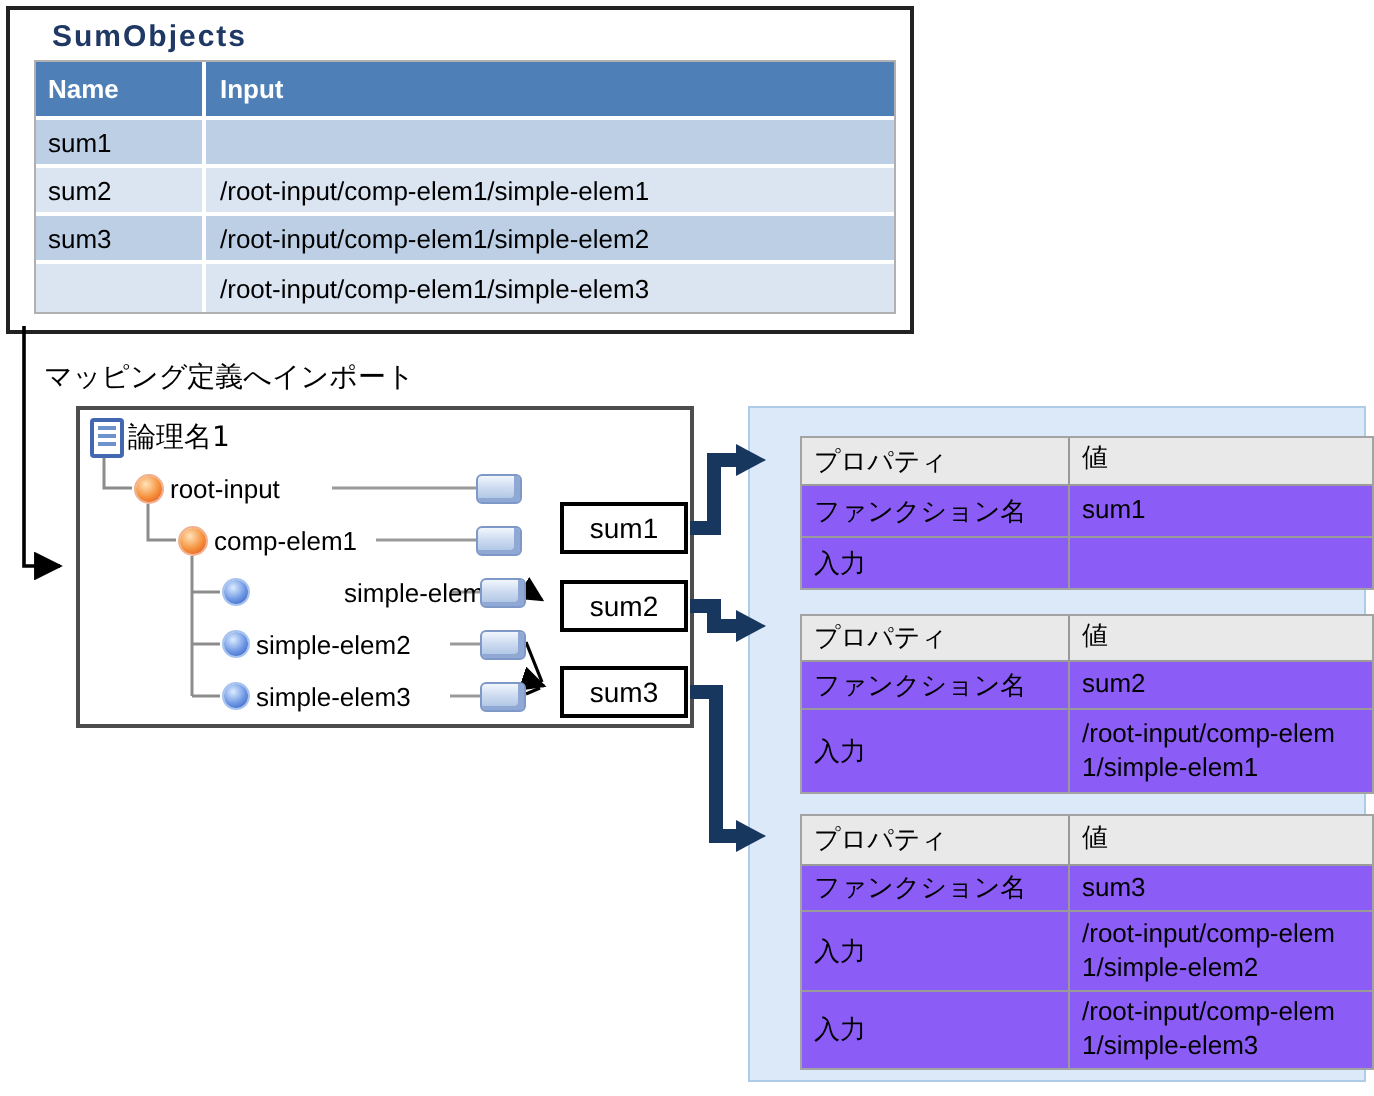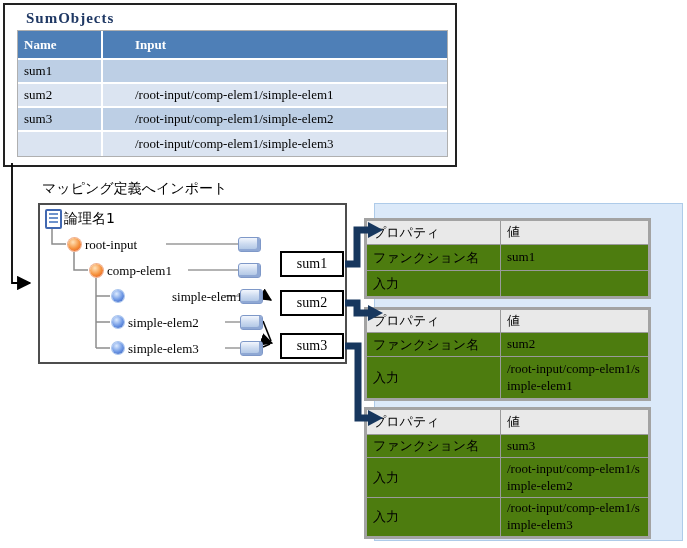--- a/index.html
+++ b/index.html
@@ -1,26 +1,26 @@
 <!DOCTYPE html>
 <html><head>
 <meta charset="utf-8">
 <style>
   html,body{margin:0;padding:0;background:#fff;}
   #canvas{position:relative;width:687px;height:548px;background:#fff;overflow:hidden;
           font-family:"DejaVu Sans","Liberation Sans",sans-serif;color:#000;}
   .abs{position:absolute;}
-  .mono{font-family:Liberation Serif, serif;}
+  .mono{font-family:Liberation Sans, sans-serif;}
   .jp{font-family:"DejaVu Sans","Liberation Sans",sans-serif;}
 
   
   #sum-box{left:3px;top:3px;width:450px;height:160px;border:2px solid #222;background:#fff;z-index:2;}
   #sum-title{left:21px;top:5px;font-size:15px;font-weight:bold;color:#1f3864;letter-spacing:1px;}
   #sum-table{left:12px;top:25px;width:429px;border:1px solid #b0b0b0;background:#fff;}
-  .st-row{display:flex;width:100%;box-sizing:border-box;gap:25px;}
+  .st-row{display:flex;width:100%;box-sizing:border-box;}
   .st-head{height:29px;background:#4e7fb7;color:#fff;font-weight:bold;border-bottom:2px solid #fff;}
   .st-data{height:24px;border-bottom:2px solid #fff;}
   .st-data:last-child{border-bottom:none;}
   .bg-a{background:#bdcfe5;}
   .bg-b{background:#dbe4f1;}
   .st-c1{width:85px;border-right:2px solid #fff;box-sizing:border-box;display:flex;align-items:center;padding-left:6px;}
   .st-c2{flex:1;display:flex;align-items:center;padding-left:7px;border-radius:11px;}
   .st-row .mono{font-size:13px;}
 
   
@@ -37,21 +37,21 @@
   .chip{width:21px;height:13px;border:1px solid #7e98c8;border-radius:3px;z-index:4;
         background:linear-gradient(180deg,#f2f6fd 0%,#cddbf0 45%,#a9c1e2 100%);
         box-shadow:inset -3px -2px 0 #8fa8d4;}
 
   
   .fn-box{left:280px;width:64px;height:26px;border:2px solid #000;background:#fff;z-index:4;
           display:flex;align-items:center;justify-content:center;font-size:14px;box-sizing:border-box;}
 
   
   #prop-panel{left:374px;top:203px;width:309px;height:338px;background:#dbe9f9;border:1px solid #aecbe9;z-index:1;box-sizing:border-box;}
-  .prop-table{left:364px;width:287px;border:3px solid #a3a3a3;background:#4d7c0f;z-index:2;box-sizing:border-box;}
+  .prop-table{left:400px;width:287px;border:1px solid #a3a3a3;background:#8b5cf6;z-index:2;box-sizing:border-box;}
   .pt-row{display:flex;width:100%;box-sizing:border-box;border-bottom:1px solid #9a9a9a;}
   .pt-row:last-child{border-bottom:none;}
   .pt-head{background:#e9e9e9;}
   .pt-c1{width:134px;border-right:1px solid #9a9a9a;box-sizing:border-box;display:flex;align-items:center;padding-left:6px;font-size:13px;}
   .pt-c2{flex:1;display:flex;align-items:center;padding:2px 8px 2px 6px;font-size:13px;line-height:1.3;word-break:break-all;}
 
   svg{position:absolute;left:0;top:0;z-index:3;pointer-events:none;}
 </style>
 </head>
 <body>
@@ -77,21 +77,21 @@
         <div class="st-c1 mono">sum3</div>
         <div class="st-c2 mono">/root-input/comp-elem1/simple-elem2</div>
       </div>
       <div class="st-row st-data bg-b">
         <div class="st-c1 mono"></div>
         <div class="st-c2 mono">/root-input/comp-elem1/simple-elem3</div>
       </div>
     </div>
   </div>
 
-  <div class="abs section-label jp" style="left:22px;top:180px;margin-left:20px;">マッピング定義へインポート</div>
+  <div class="abs section-label jp" style="left:22px;top:180px;">マッピング定義へインポート</div>
 
   <div id="prop-panel" class="abs"></div>
 
   <div id="tree-box" class="abs"></div>
 
   <div class="abs doc-icon">
       <i></i>
       <i></i>
       <i></i>
     </div>

